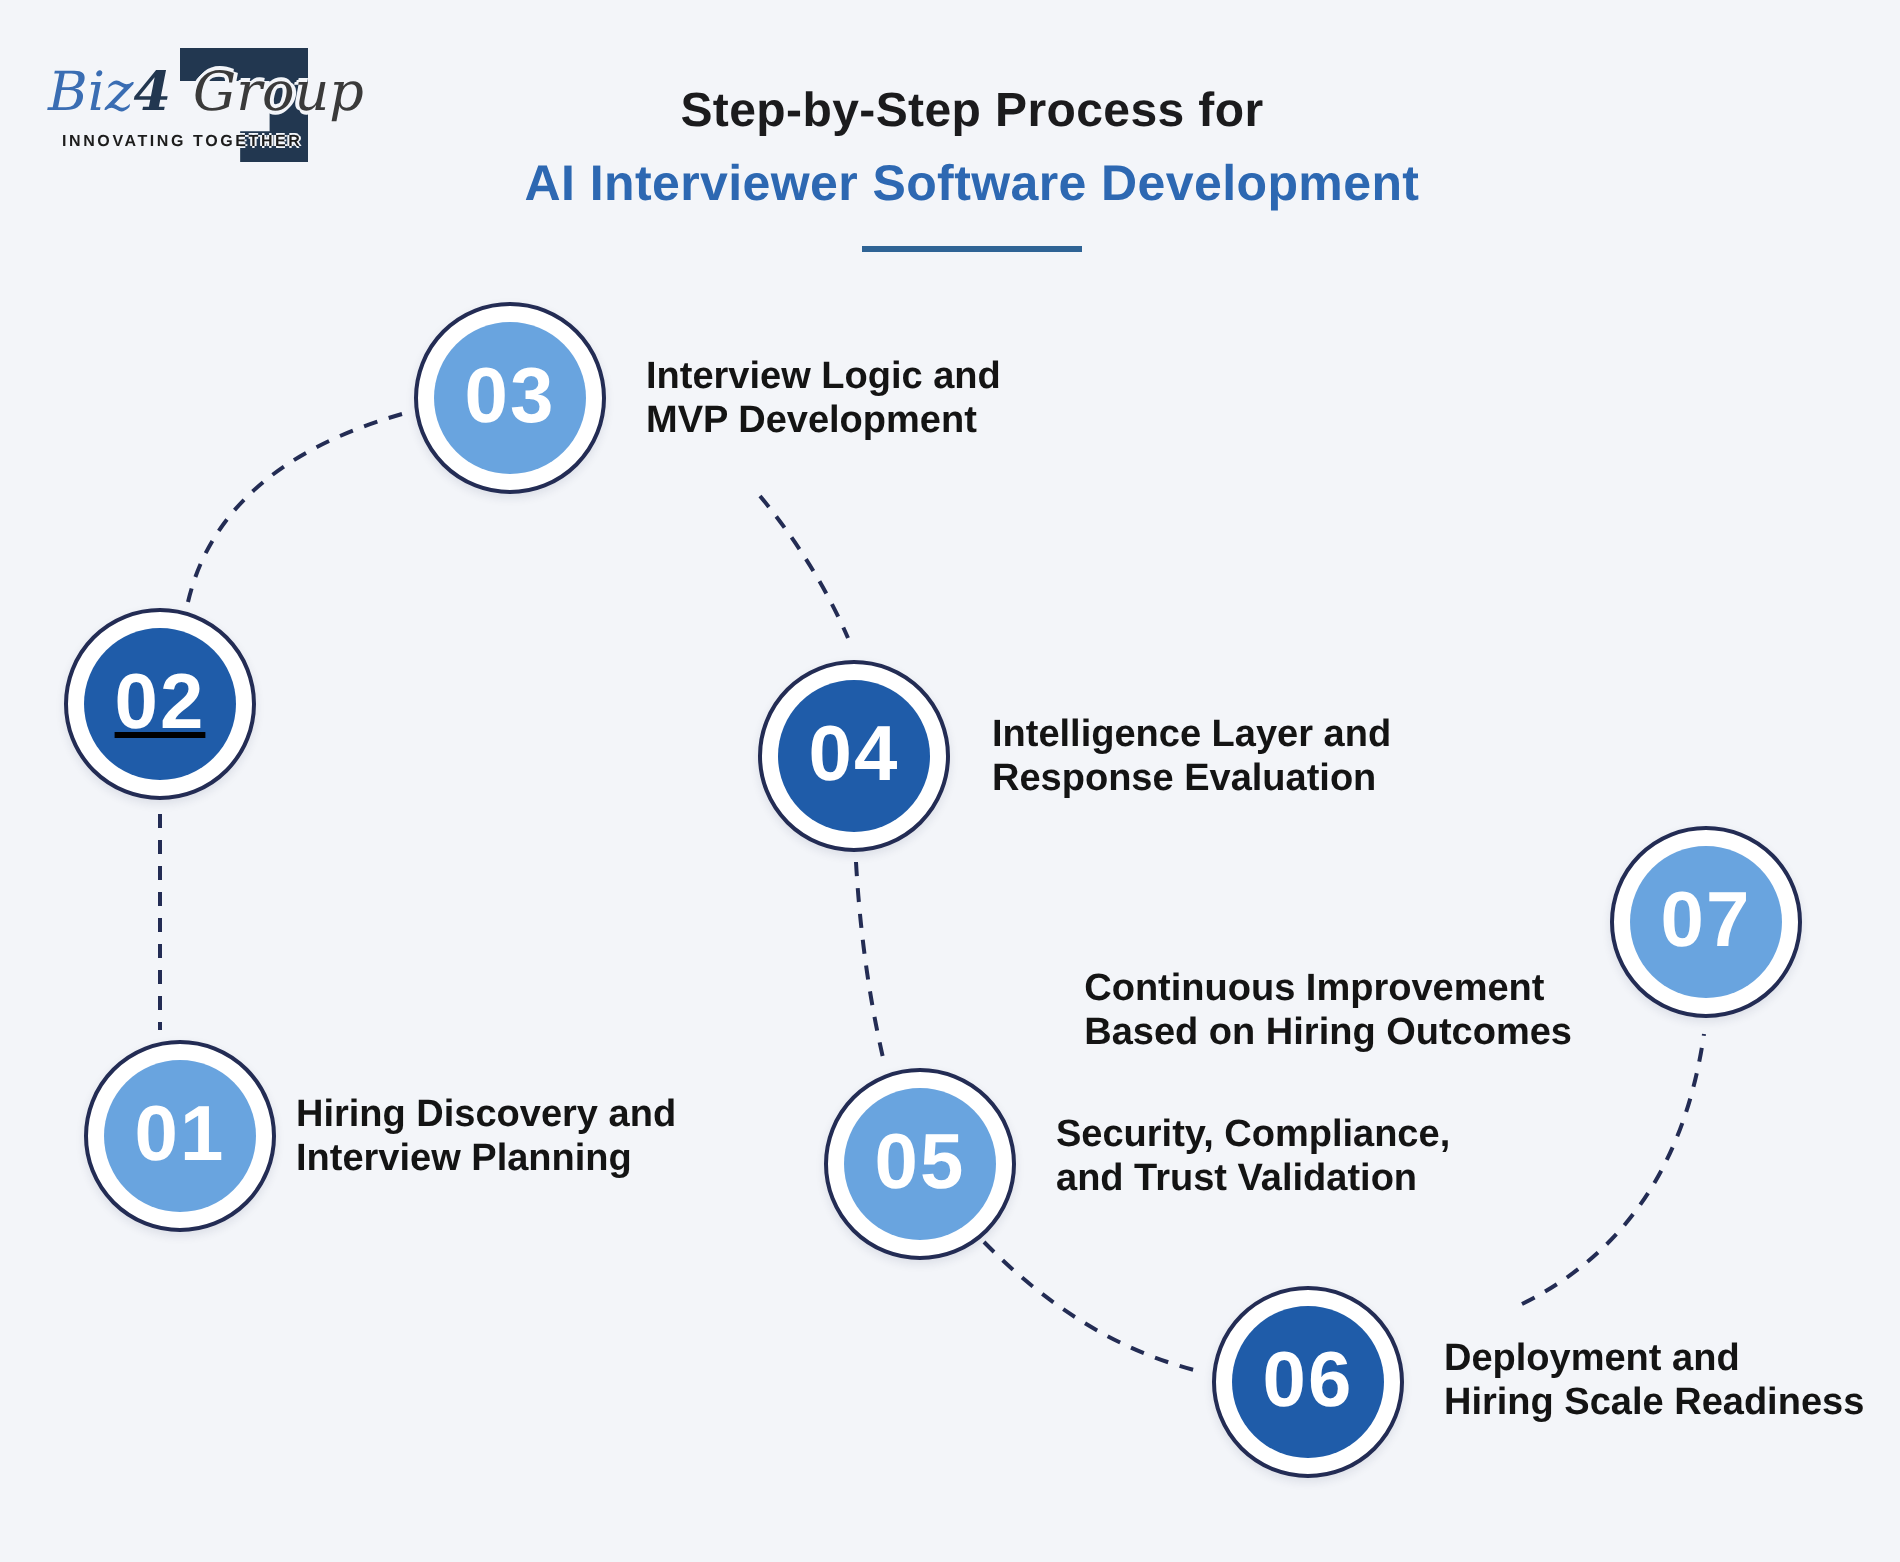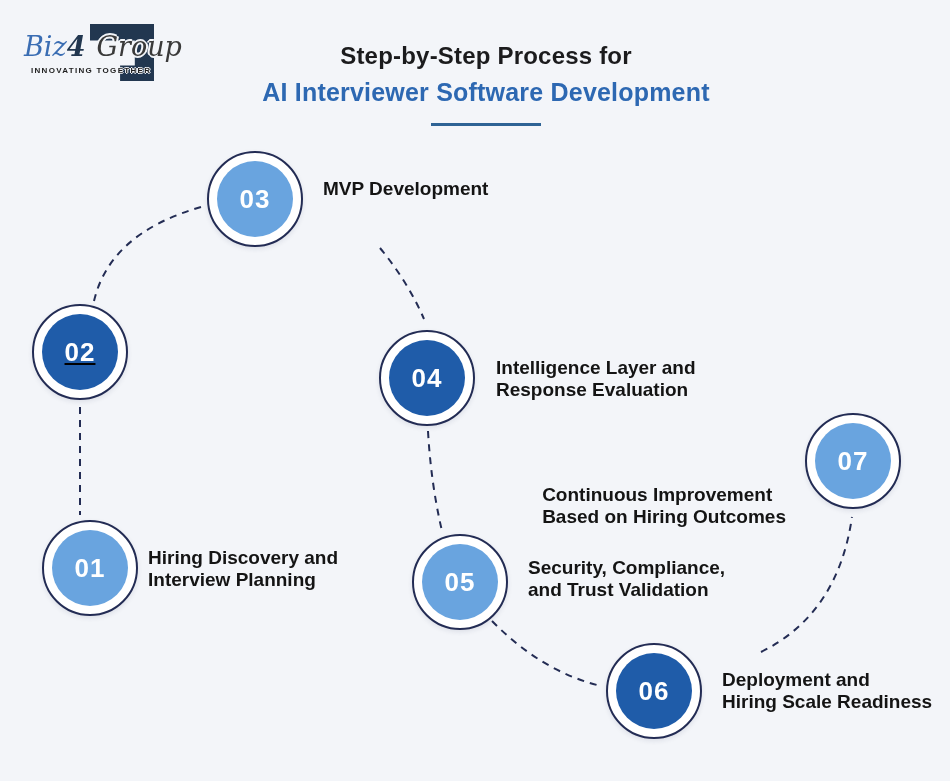--- a/index.html
+++ b/index.html
@@ -56,21 +56,21 @@
   .circle {
     position:absolute; width:92px; height:92px; border-radius:50%;
     border:2px solid var(--outline-navy, #232c54);
     background:#fff;
     display:flex; align-items:center; justify-content:center;
     box-shadow: 0 2px 5px rgba(30,40,80,0.10);
   }
   .circle .inner {
     width:76px; height:76px; border-radius:50%;
     display:flex; align-items:center; justify-content:center;
-    color:#fff; font-size:26px; font-weight:bold; letter-spacing:1px;
+    color:#fff; font-size:39px; font-weight:bold; letter-spacing:1px;
   }
   .circle.light .inner { background: var(--light-blue, #69a4df); }
   .circle.dark  .inner { background: var(--dark-blue, #1f5ca9); }
 
   
   .step-label {
     position:absolute;
     font-size:19px; line-height:22px; font-weight:700;
     color: var(--label-text, #141414);
     white-space:nowrap;
@@ -114,20 +114,21 @@
 <div class="circle dark" style="left:32px; top:304px;text-decoration:underline;">
   <div class="inner">02</div>
 </div>
 <div class="step-label" style="left:148px; top:331px;">
 </div>
 
 <div class="circle light" style="left:207px; top:151px;">
   <div class="inner">03</div>
 </div>
 <div class="step-label" style="left:323px; top:178px;">
+  <div>Interview Logic and</div>
   <div>MVP Development</div>
 </div>
 
 <div class="circle dark" style="left:379px; top:330px;">
   <div class="inner">04</div>
 </div>
 <div class="step-label" style="left:496px; top:357px;">
   <div>Intelligence Layer and</div>
   <div>Response Evaluation</div>
 </div>

